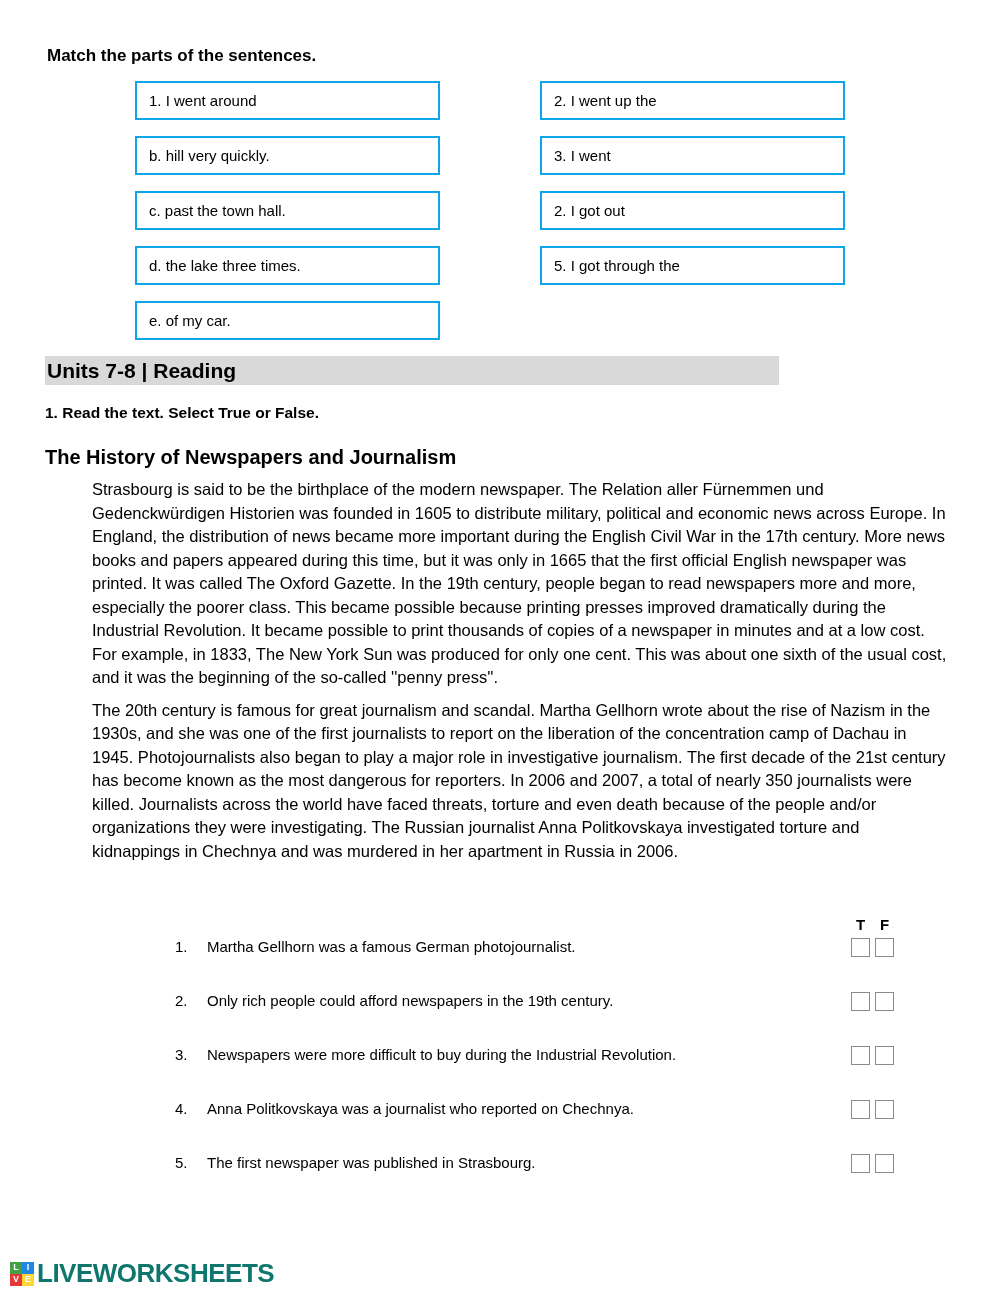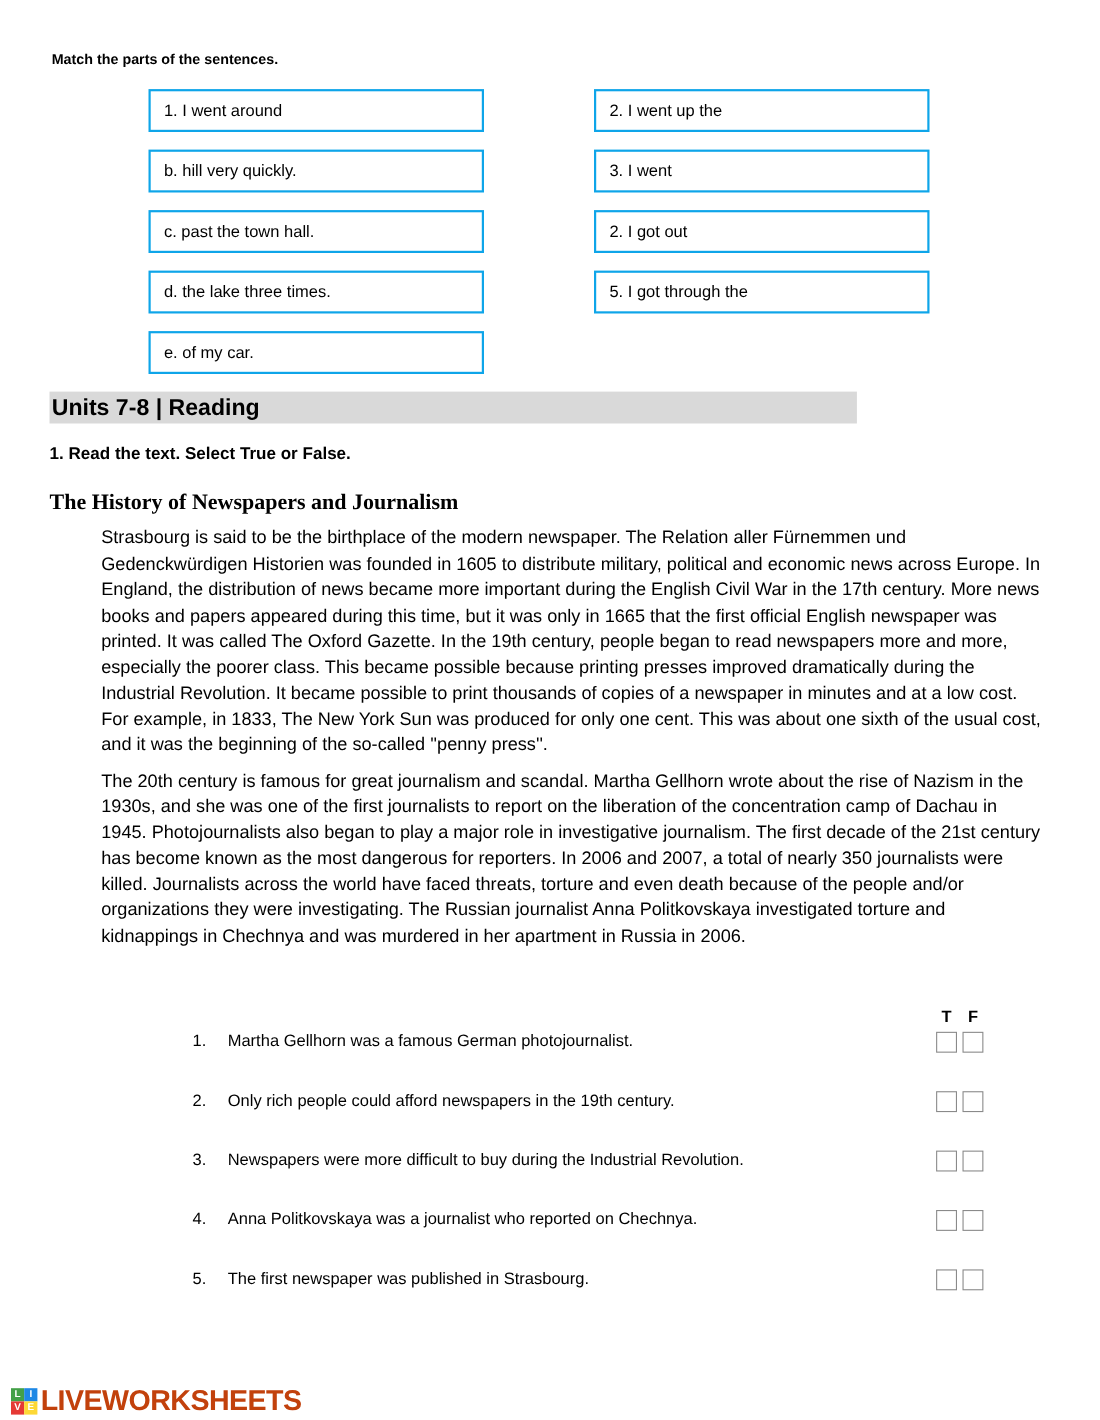--- a/index.html
+++ b/index.html
@@ -8,21 +8,21 @@
     width: 1000px; height: 1291px;
     background: #ffffff;
     font-family: "Liberation Sans", sans-serif;
     color: #000;
     position: relative;
     overflow: hidden;
   }
   .abs { position: absolute; }
 
   
-  .match-instruction { left: 47px; top: 46px; font-size: 13px; font-weight: bold; }
+  .match-instruction { left: 47px; top: 46px; font-size: 17px; font-weight: bold; }
   .match-grid {
     left: 135px; top: 81px;
     display: grid;
     grid-template-columns: 305px 305px;
     column-gap: 100px;
     row-gap: 16px;
   }
   .match-box {
     height: 39px;
     border: 2px solid #0ea5e9;
@@ -36,21 +36,21 @@
   .section-bar {
     left: 45px; top: 356px; width: 734px; height: 29px;
     font-size: 21px; font-weight: bold;
     line-height: 29px; padding-left: 2px;
   }
 
   .task-instruction { left: 45px; top: 404px; font-size: 15.5px; font-weight: bold; }
 
   .article-title {
     left: 45px; top: 446px;
-    font-family: Liberation Serif, serif;
+    font-family: Liberation Sans, sans-serif;
     font-weight: bold; font-size: 20px;
   }
 
   .article-body {
     left: 92px; top: 478px; width: 858px;
     font-family: Liberation Sans, sans-serif;
     font-size: 16.5px; line-height: 23.5px;
   }
   .article-body p { margin: 0 0 9px 0; }
 
@@ -169,14 +169,14 @@
   </div>
 </div>
 
 <div class="abs footer">
   <span class="logo-grid">
     <span class="logo-sq" style="background-color: rgb(67, 160, 71);">L</span>
     <span class="logo-sq" style="background-color: rgb(30, 136, 229);">I</span>
     <span class="logo-sq" style="background-color: rgb(229, 57, 53);">V</span>
     <span class="logo-sq" style="background-color: rgb(253, 216, 53);">E</span>
   </span>
-  <span class="brand" style="color: #c2410c;">LIVEWORKSHEETS</span>
+  <span class="brand" style="color: #0f766e;">LIVEWORKSHEETS</span>
 </div>
 
 </body></html>

